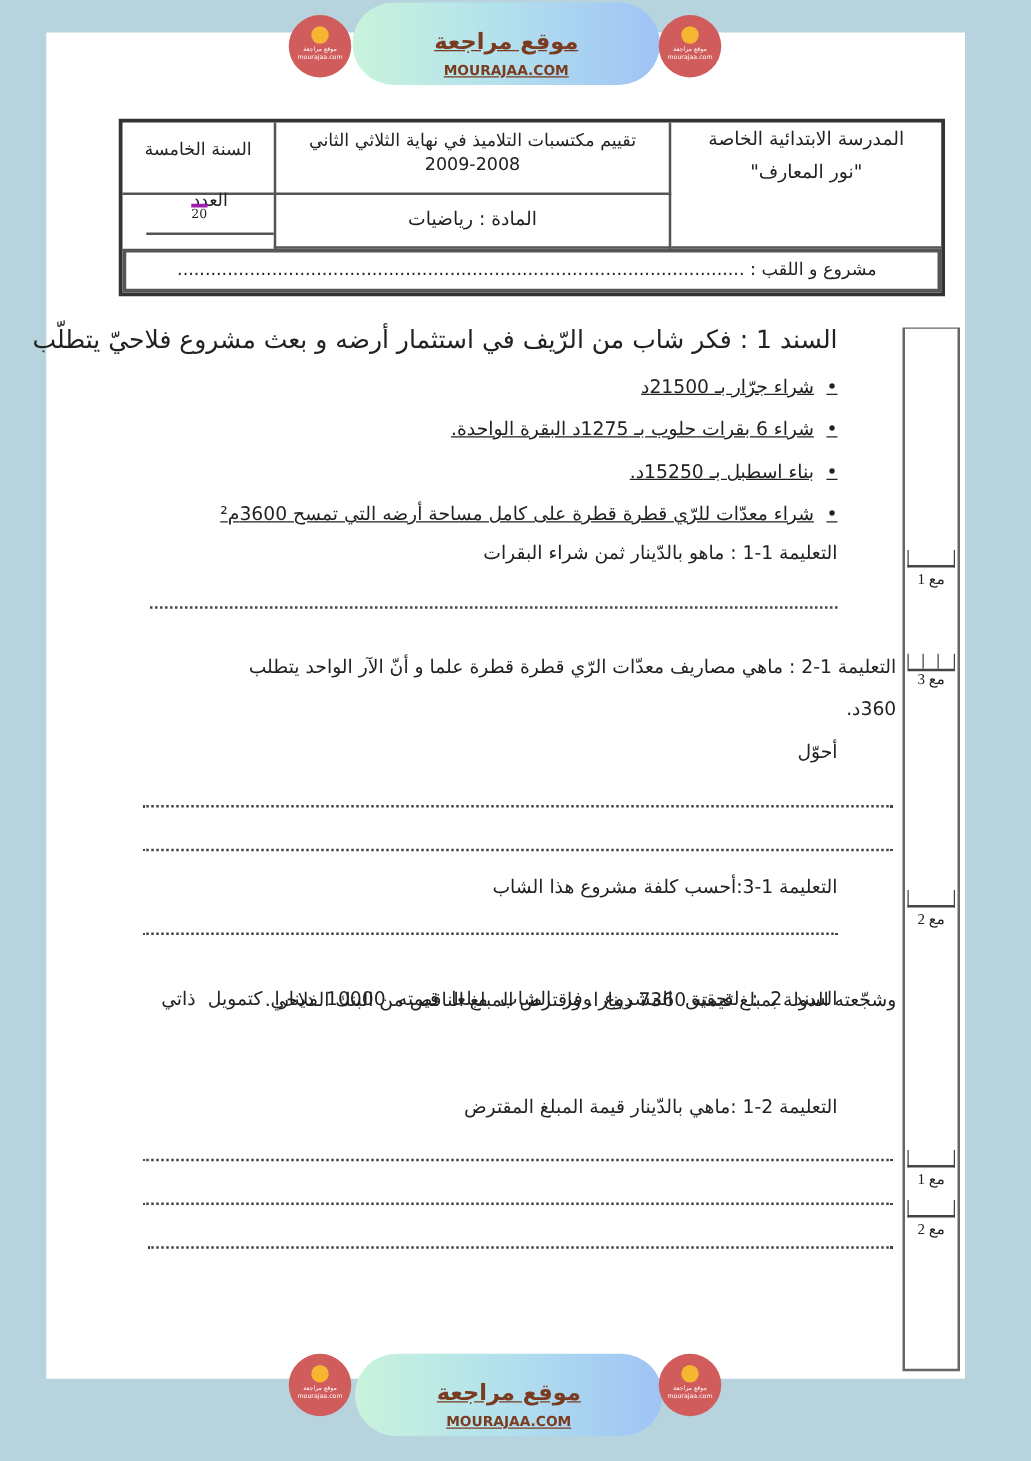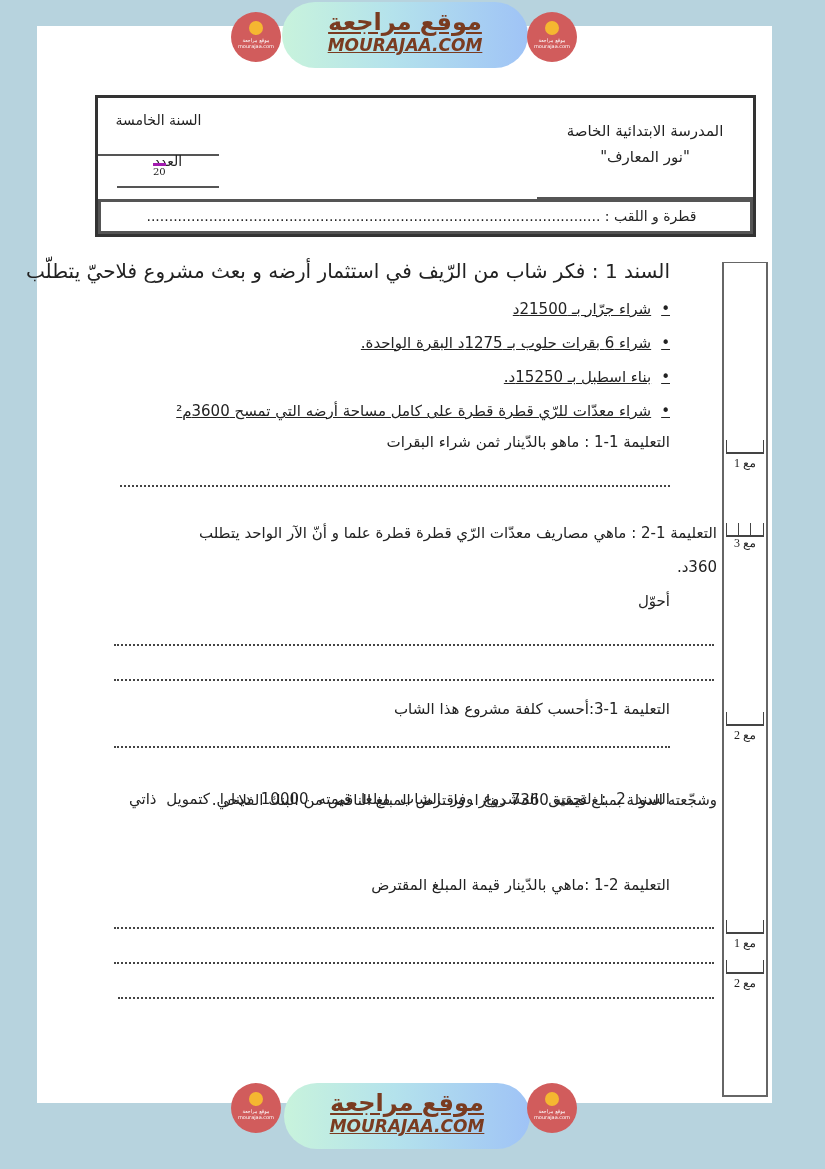--- a/index.html
+++ b/index.html
@@ -11,37 +11,37 @@
   .paper {
     position:absolute; left:37px; top:26px; width:735px; height:1077px;
     background:#ffffff;
   }
   
   .banner {
     position:absolute; width:246px; height:66px; border-radius:33px;
     background:linear-gradient(90deg,#c8f3dc 0%,#b4e2ec 45%,#9fc3f6 100%);
     text-align:center; color:#7a3b20; font-weight:bold;
   }
-  .banner .ar { font-size:24px; text-decoration:underline; line-height:22px; padding-top:9px; }
-  .banner .en { font-family:"DejaVu Sans", sans-serif; font-size:17px; text-decoration:underline; line-height:24px;font-style:italic; }
+  .banner .ar { font-size:18px; text-decoration:underline; line-height:22px; padding-top:21px; }
+  .banner .en { font-family:"DejaVu Sans", sans-serif; font-size:11px; text-decoration:underline; line-height:24px; }
   .badge {
     position:absolute; width:50px; height:50px; border-radius:50%;
     background:#d15c5c; text-align:center;
   }
   .badge .dot { width:14px; height:14px; border-radius:50%; background:#f5b731; margin:9px auto 2px; }
   .badge .t { font-size:5px; color:#fff; line-height:6px; }
 
   
   .hdr {
     position:absolute; left:95px; top:95px; width:661px; height:142px;
     border:3px solid #333; box-sizing:border-box; direction:rtl;
   }
   .hdr .cell { position:absolute; border-color:#555; border-style:solid; box-sizing:border-box;
     font-family:"DejaVu Sans", sans-serif; color:#222; text-align:center; }
-  .c-school { right:0; top:0; width:216px; height:101px; border-width:0 0 2px 0; font-size:15px; line-height:26px; padding-top:20px;margin-left:12px; }
+  .c-school { right:0; top:0; width:216px; height:101px; border-width:0 0 2px 0; font-size:15px; line-height:26px; padding-top:0;margin-left:12px; }
   .c-eval { right:216px; top:0; width:318px; height:58px; border-width:0 2px 2px 2px; font-size:14px; line-height:19px; padding-top:6px; }
   .c-year { right:534px; top:0; width:121px; height:58px; border-width:0 0 2px 0; font-size:14px; padding-top:14px; }
   .c-subject { right:216px; top:58px; width:318px; height:43px; border-width:0 2px 2px 2px; font-size:15px; padding-top:10px; }
   .c-score { right:534px; top:47px; width:102px; height:43px; border-width:0 0 2px 0; font-size:14px; padding-top:8px; }
   .c-score .frac { position:absolute; left:36px; top:18px; font-size:10px; border-top:3px solid #a21caf; font-family:"DejaVu Serif", serif; }
   .c-name { right:0; top:101px; width:655px; height:35px; font-size:14px; text-align:right; padding:6px 8px 0 0; white-space:nowrap; overflow:hidden; }
 
   .ar-line {
     position:absolute; direction:rtl; text-align:right; color:#222;
     font-family:"DejaVu Sans", sans-serif; font-size:15px; white-space:nowrap;
@@ -78,26 +78,31 @@
 <div class="badge" style="left:527px;top:12px;">
   <div class="dot"></div>
   <div class="t">موقع مراجعة mourajaa.com</div>
 </div>
 
 <div class="hdr">
   <div class="cell c-school">
     <div>المدرسة الابتدائية الخاصة</div>
     <div>"نور المعارف"</div>
   </div>
+  <div class="cell c-eval">
+    <div>تقييم مكتسبات التلاميذ في نهاية الثلاثي الثاني</div>
+    <div>2009-2008</div>
+  </div>
   <div class="cell c-year">السنة الخامسة</div>
+  <div class="cell c-subject">المادة : رياضيات</div>
   <div class="cell c-score">
     <span>العدد</span>
     <span class="frac">20</span>
   </div>
-  <div class="cell c-name">قطرة و اللقب : ......................................................................................................</div>
+  <div class="cell c-name">مشروع و اللقب : ......................................................................................................</div>
 </div>
 
 <div class="ar-line" style="right:155px;top:259px;font-size:20px;">السند 1 : فكر شاب من الرّيف في استثمار أرضه و بعث مشروع فلاحيّ يتطلّب</div>
 <ul class="bul ar-line" style="right:155px;top:292px;line-height:34px;text-decoration:underline;">
   <li>شراء جرّار بـ 21500د</li>
   <li>شراء 6 بقرات حلوب بـ 1275د البقرة الواحدة.</li>
   <li>بناء اسطبل بـ 15250د.</li>
   <li>شراء معدّات للرّي قطرة قطرة على كامل مساحة أرضه التي تمسح 3600م²</li>
 </ul>
 <div class="ar-line" style="right:155px;top:433px;">التعليمة 1-1 : ماهو بالدّينار ثمن شراء البقرات</div>

